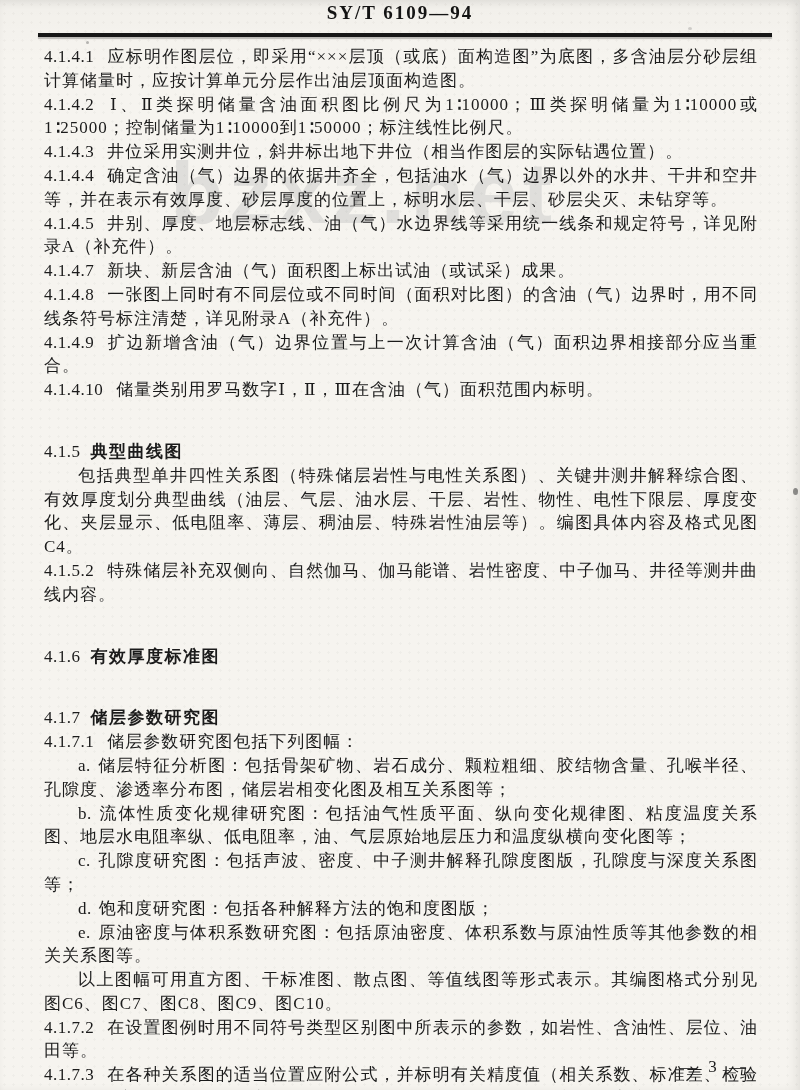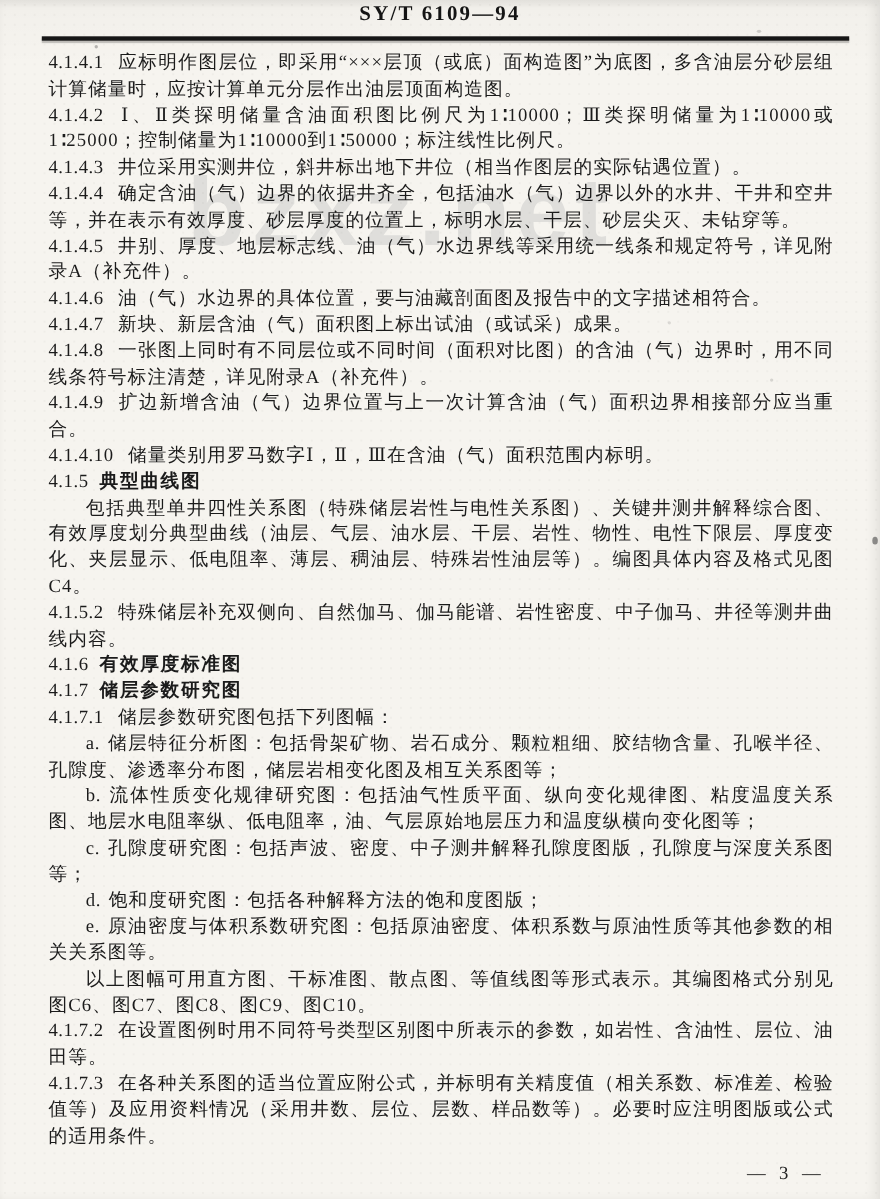--- a/index.html
+++ b/index.html
@@ -31,21 +31,21 @@
   }
   .body-text {
     position:absolute; top:45px; left:44px; width:714px;
     font-size:17px; line-height:23.8px; letter-spacing:1px;
     text-align:justify;
   }
   .body-text p { margin:0; padding:0; }
   p.indent, p.list { text-indent:2em; }
   .num { font-weight:400; letter-spacing:0.5px; margin-right:13px; white-space:nowrap; }
   p.list .num { margin-right:7px; }
-  p.heading { font-weight:700; letter-spacing:1.5px; }
+  p.heading { font-weight:700; letter-spacing:1.5px;margin-top:38px; }
   p.heading .num { margin-right:10px; }
   .page-number {
     position:absolute; right:50px; bottom:13px;
     font-size:17px; letter-spacing:4px; color:#222;
   }
   .speck { position:absolute; background:rgba(60,60,60,0.35); border-radius:50%; }
   .s1 { left:86px;  top:41px;  width:3px; height:3px; }
   .s2 { left:688px; top:27px;  width:4px; height:3px; opacity:.6; }
   .s3 { left:793px; top:488px; width:5px; height:7px; background:rgba(40,40,40,0.5); }
   .s4 { left:700px; top:344px; width:3px; height:3px; opacity:.5; }
@@ -72,21 +72,20 @@
     <p class="clause"><span class="num">4.1.4.1</span><span>应标明作图层位，即采用“×××层顶（或底）面构造图”为底图，多含油层分砂层组计算储量时，应按计算单元分层作出油层顶面构造图。</span></p>
 
     <p class="clause"><span class="num">4.1.4.2</span><span>Ⅰ、Ⅱ类探明储量含油面积图比例尺为1∶10000；Ⅲ类探明储量为1∶10000或1∶25000；控制储量为1∶10000到1∶50000；标注线性比例尺。</span></p>
 
     <p class="clause"><span class="num">4.1.4.3</span><span>井位采用实测井位，斜井标出地下井位（相当作图层的实际钻遇位置）。</span></p>
 
     <p class="clause"><span class="num">4.1.4.4</span><span>确定含油（气）边界的依据井齐全，包括油水（气）边界以外的水井、干井和空井等，并在表示有效厚度、砂层厚度的位置上，标明水层、干层、砂层尖灭、未钻穿等。</span></p>
 
     <p class="clause"><span class="num">4.1.4.5</span><span>井别、厚度、地层标志线、油（气）水边界线等采用统一线条和规定符号，详见附录A（补充件）。</span></p>
 
-    <p class="clause"><span class="num">4.1.4.6</span><span>油（气）水边界的具体位置，要与油藏剖面图及报告中的文字描述相符合。</span></p>
 
     <p class="clause"><span class="num">4.1.4.7</span><span>新块、新层含油（气）面积图上标出试油（或试采）成果。</span></p>
 
     <p class="clause"><span class="num">4.1.4.8</span><span>一张图上同时有不同层位或不同时间（面积对比图）的含油（气）边界时，用不同线条符号标注清楚，详见附录A（补充件）。</span></p>
 
     <p class="clause"><span class="num">4.1.4.9</span><span>扩边新增含油（气）边界位置与上一次计算含油（气）面积边界相接部分应当重合。</span></p>
 
     <p class="clause"><span class="num">4.1.4.10</span><span>储量类别用罗马数字Ⅰ，Ⅱ，Ⅲ在含油（气）面积范围内标明。</span></p>
 
     <p class="heading"><span class="num">4.1.5</span><span>典型曲线图</span></p>

